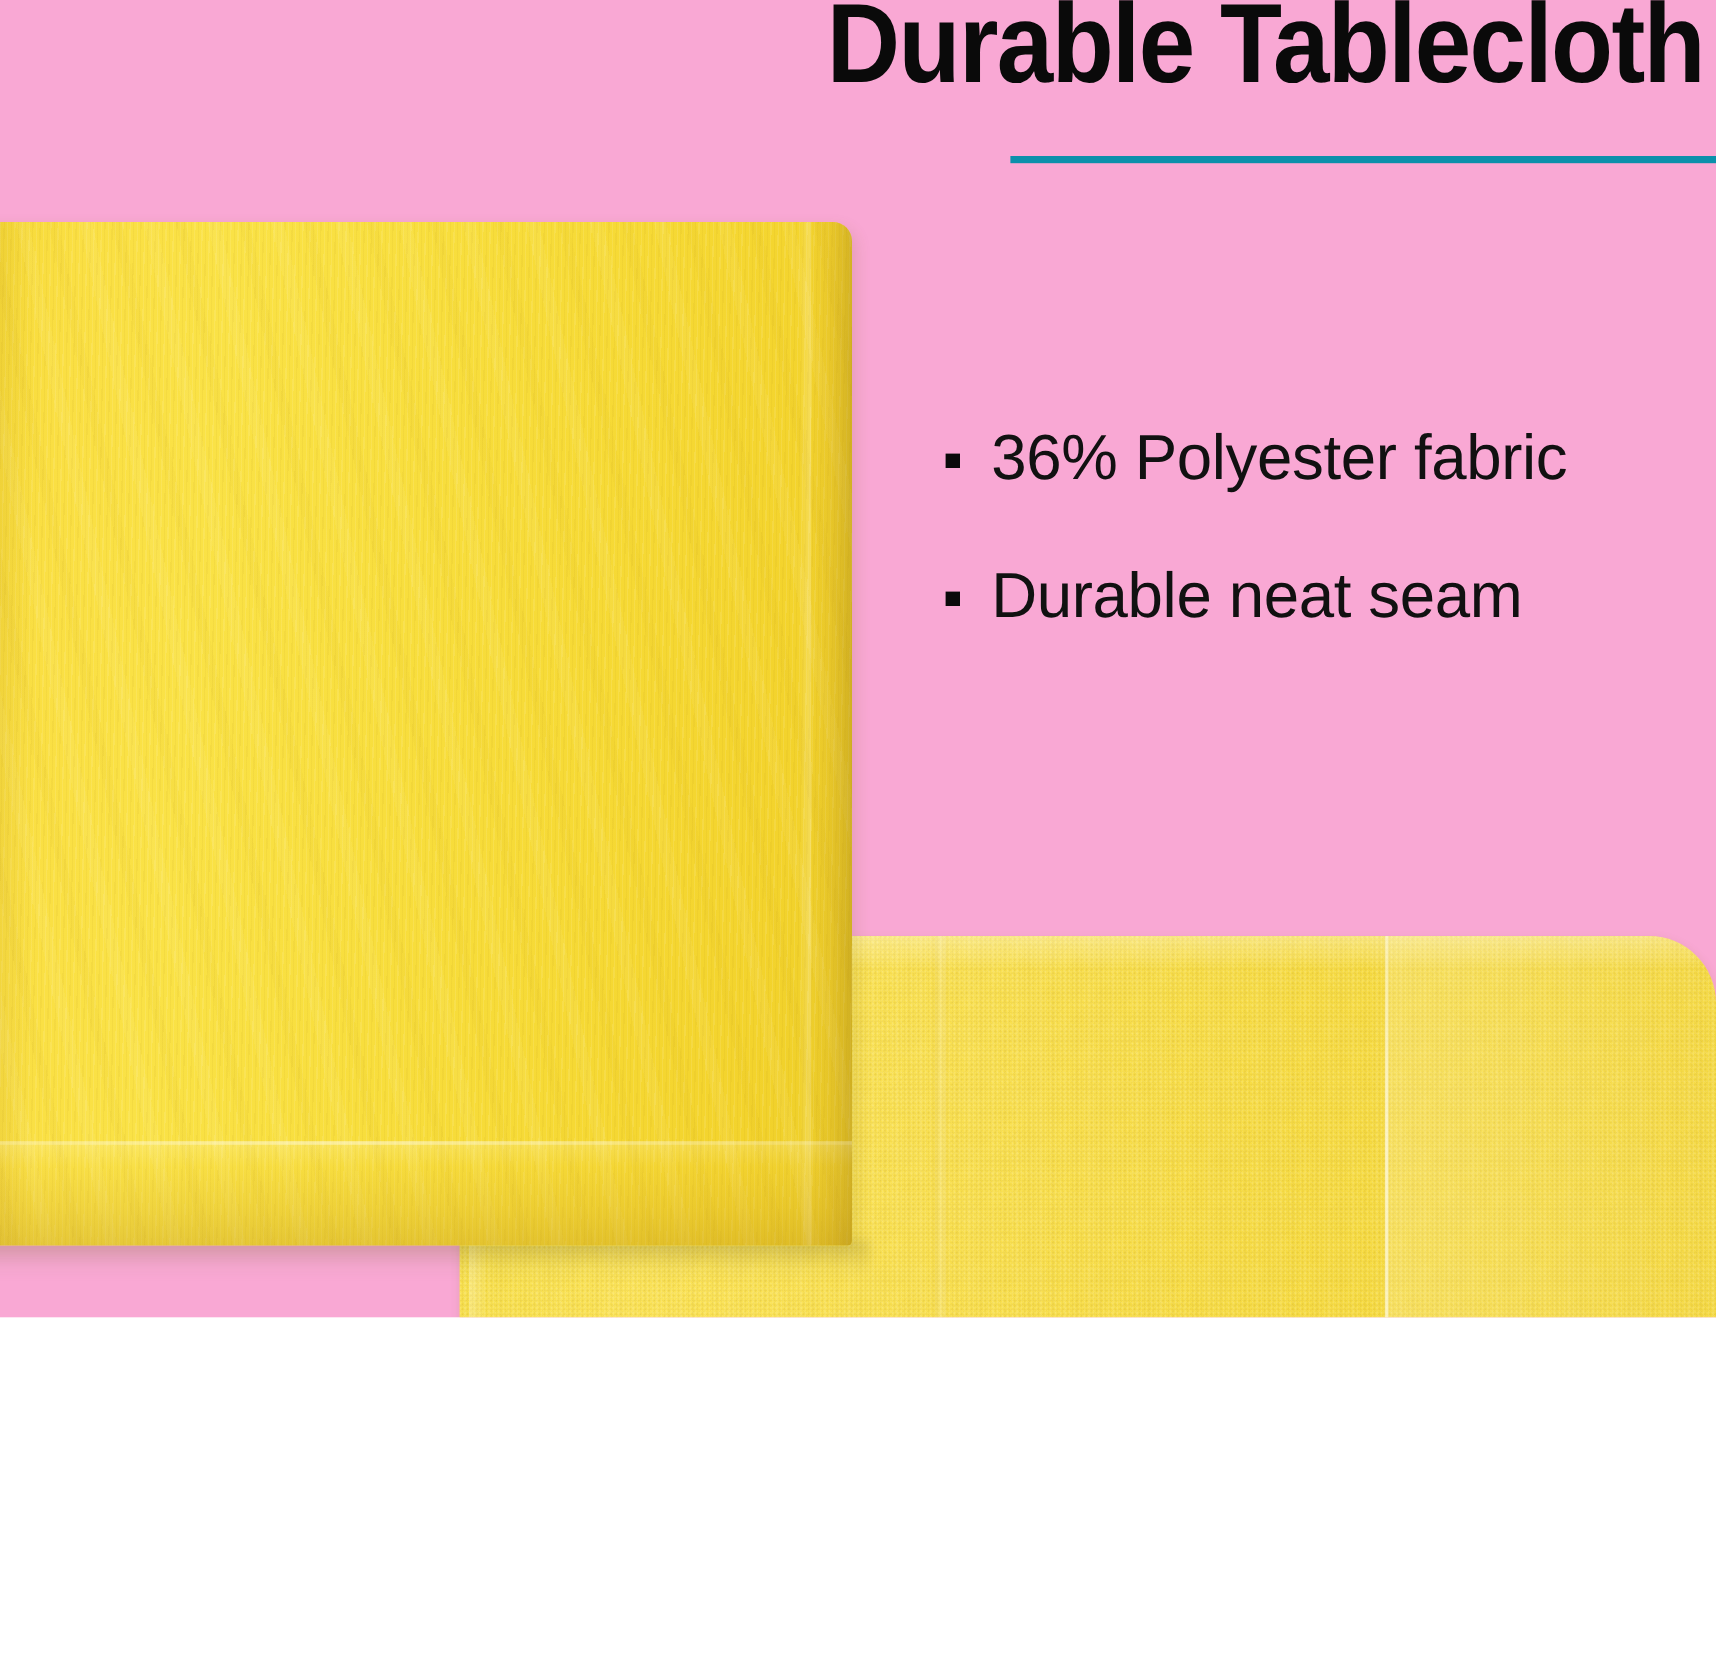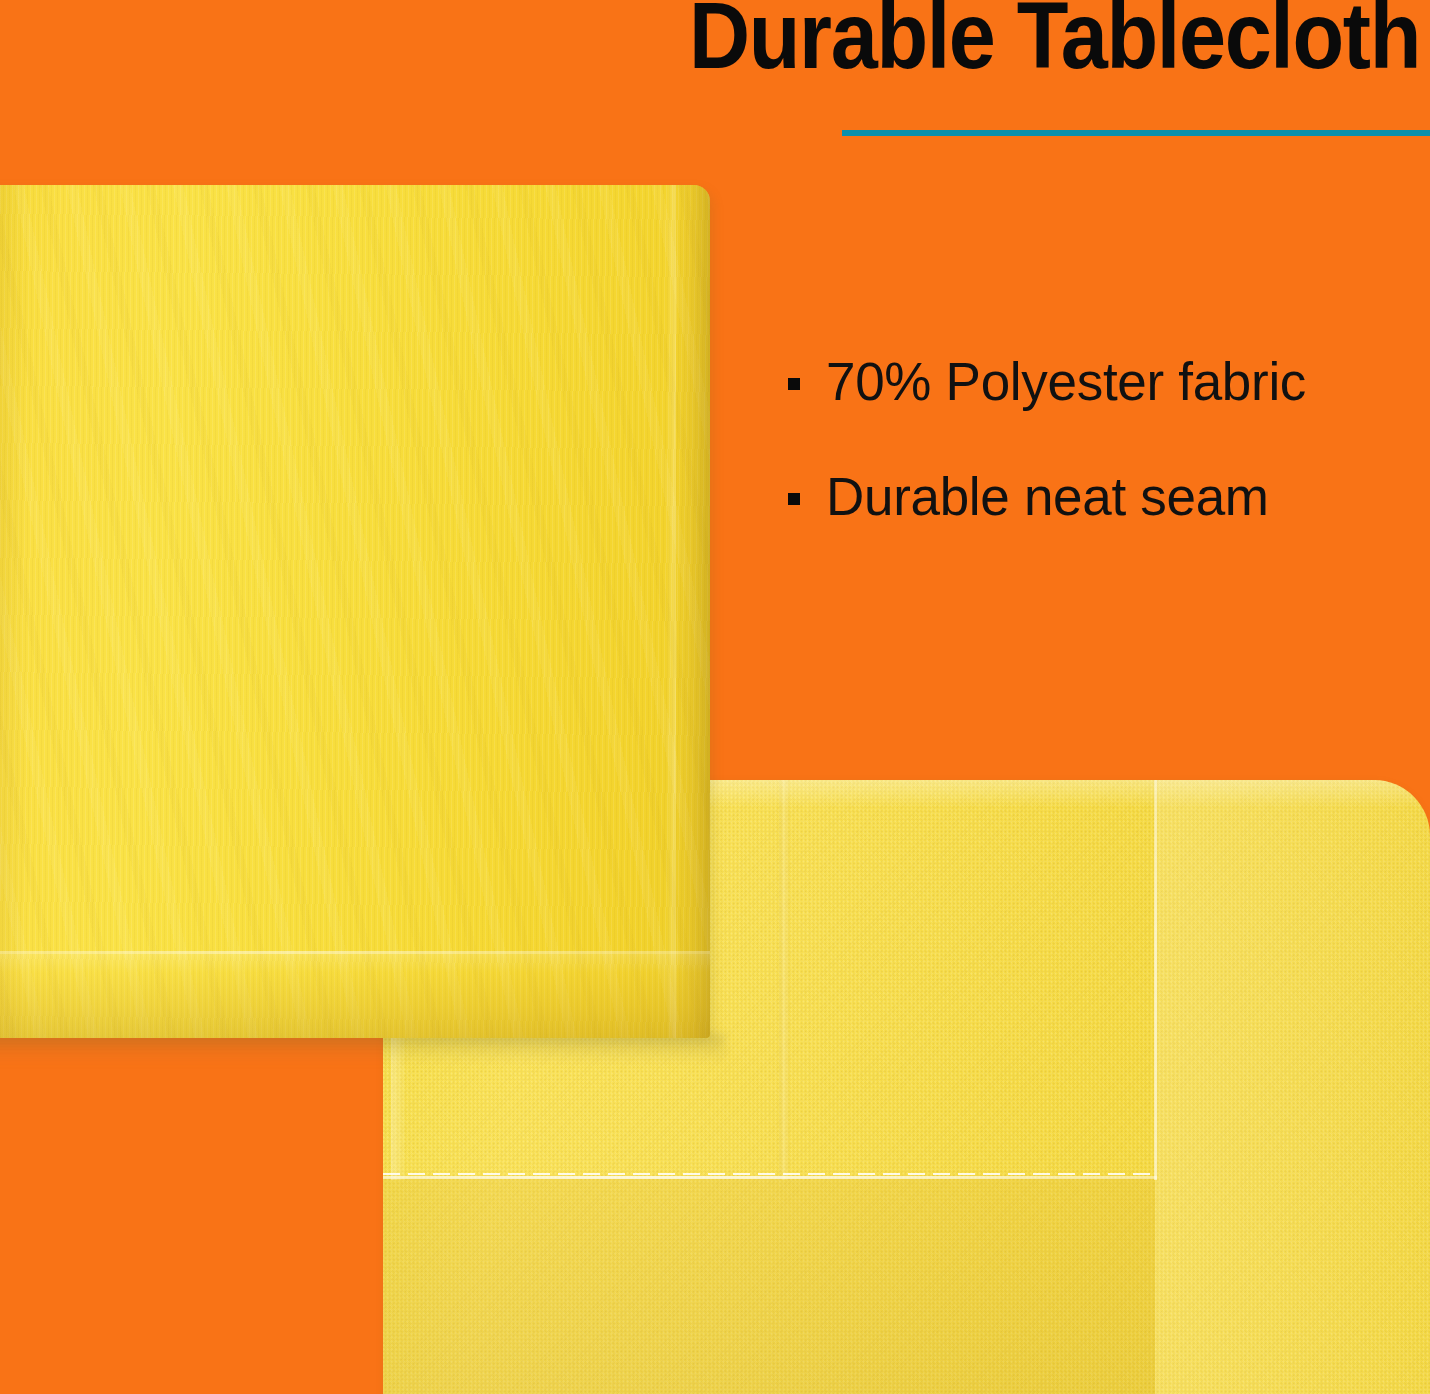--- a/index.html
+++ b/index.html
@@ -4,22 +4,22 @@
 <title>Durable Tablecloth</title>
 <style>
   html, body {
     margin: 0;
     padding: 0;
     background: #ffffff;
   }
   #canvas {
     position: relative;
     width: 1430px;
-    height: 1394px;
-    background: #f97316;
+    height: 1098px;
+    background: #f9a8d4;
     overflow: hidden;
     font-family: "Liberation Sans", sans-serif;
   }
 
   
   #headline {
     position: absolute;
     left: 400px;
     top: -14px;
     width: 1020px;
@@ -383,21 +383,21 @@
   </div>
 
   <div id="headline">Durable Tablecloth</div>
 
   <div id="rule"></div>
 
   <div id="bullets">
 
     <div class="bullet-row">
       <span class="bullet-marker"></span>
-      <span class="bullet-text">70% Polyester fabric</span>
+      <span class="bullet-text">36% Polyester fabric</span>
     </div>
 
     <div class="bullet-row">
       <span class="bullet-marker"></span>
       <span class="bullet-text">Durable neat seam</span>
     </div>
 
   </div>
 
 </div>

